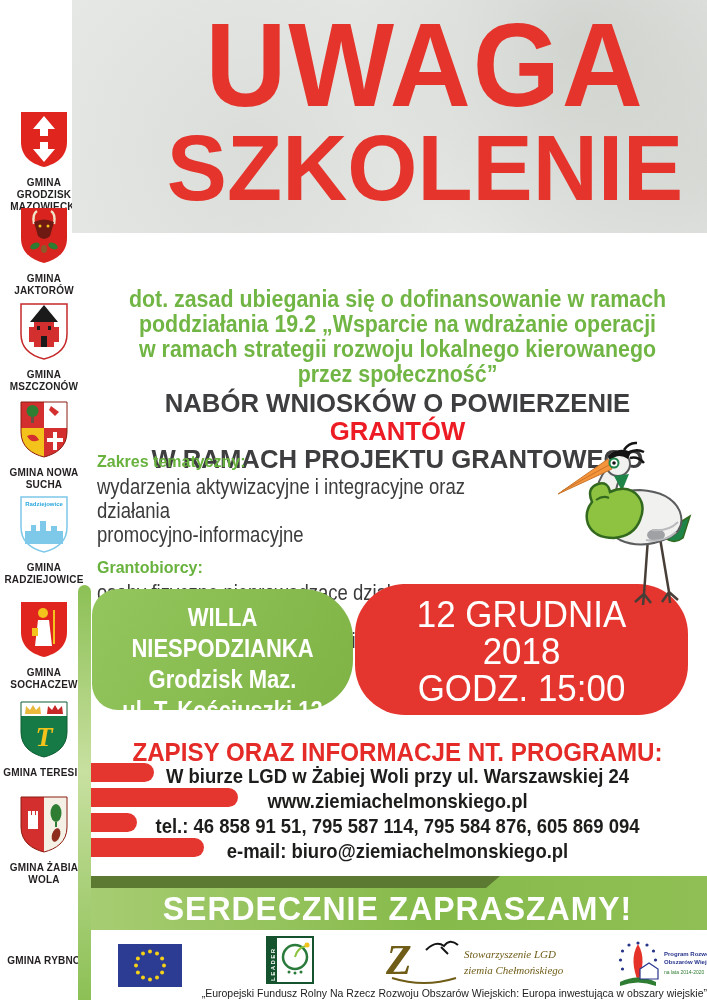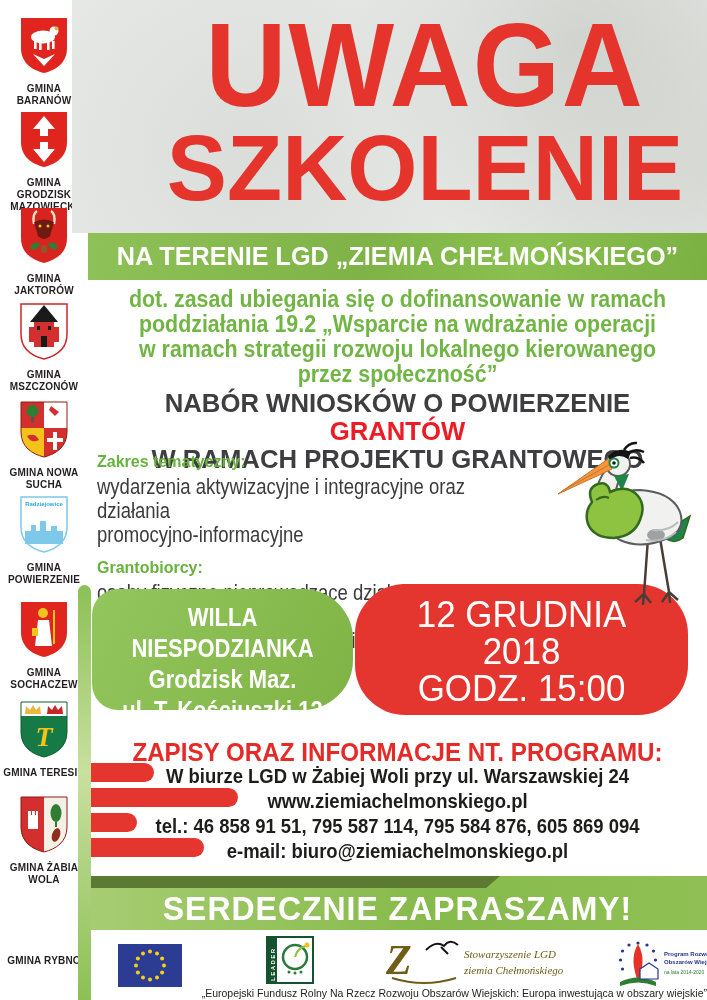--- a/index.html
+++ b/index.html
@@ -70,34 +70,20 @@
   .stripe{position:absolute;left:78px;top:585px;width:13px;height:415px;border-radius:7px 7px 0 0;
           background:linear-gradient(180deg,#8cc055,#c8e0a0 45%,#8cc055);}
 </style>
 </head>
 <body>
 
 <div id="poster">
 
   <div class="sidebar">
 
-    <div class="gmina" style="top:14px">
-      <svg class="crest" viewBox="0 0 54 62">
-        <path d="M4,4 H50 V34 C50,49 39,56 27,59 C15,56 4,49 4,34 Z" fill="#e0251f"></path>
-        <ellipse cx="26" cy="23" rx="12" ry="6.5" fill="#fff"></ellipse>
-        <circle cx="37" cy="17" r="4.5" fill="#fff"></circle>
-          <circle cx="39.5" cy="14.5" r="2" fill="#e8b93c"></circle>
-        <rect x="17" y="27" width="2.6" height="8" fill="#fff"></rect>
-          <rect x="22" y="28" width="2.6" height="8" fill="#fff"></rect>
-        <rect x="30" y="28" width="2.6" height="8" fill="#fff"></rect>
-          <rect x="35" y="27" width="2.6" height="8" fill="#fff"></rect>
-        <path d="M16,40 L27,52 L38,40 L27,45 Z" fill="#fff"></path>
-      </svg>
-      <div class="gmina-label">GMINA BARANÓW</div>
-    </div>
 
     <div class="gmina" style="top:108px">
       <svg class="crest" viewBox="0 0 54 62">
         <path d="M4,4 H50 V34 C50,49 39,56 27,59 C15,56 4,49 4,34 Z" fill="#e0251f"></path>
         <polygon points="27,8 16,21 23,21 23,28 31,28 31,21 38,21" fill="#fff"></polygon>
         <polygon points="27,54 16,41 23,41 23,34 31,34 31,41 38,41" fill="#fff"></polygon>
       </svg>
       <div class="gmina-label">GMINA GRODZISK MAZOWIECKI</div>
     </div>
 
@@ -151,21 +137,21 @@
       </svg>
       <div class="gmina-label">GMINA NOWA SUCHA</div>
     </div>
 
     <div class="gmina" style="top:493px">
       <svg class="crest" viewBox="0 0 54 62">
         <path d="M4,4 H50 V34 C50,49 39,56 27,59 C15,56 4,49 4,34 Z" fill="#fff" stroke="#7ec8ea" stroke-width="1.5"></path>
         <text x="27" y="13" text-anchor="middle" font-size="6" font-weight="bold" fill="#2ba7df">Radziejowice</text>
         <path d="M8,38 h6 v-6 h5 v6 h4 v-10 h6 v10 h5 v-5 h6 v5 h6 v13 H8 Z" fill="#7ec8ea"></path>
       </svg>
-      <div class="gmina-label">GMINA POWIERZENIE</div>
+      <div class="gmina-label">GMINA RADZIEJOWICE</div>
     </div>
 
     <div class="gmina" style="top:598px">
       <svg class="crest" viewBox="0 0 54 62">
         <path d="M4,4 H50 V34 C50,49 39,56 27,59 C15,56 4,49 4,34 Z" fill="#e0251f"></path>
         <line x1="37" y1="12" x2="37" y2="46" stroke="#f3c21b" stroke-width="2"></line>
         <polygon points="21,22 32,22 35,48 18,48" fill="#fff"></polygon>
         <circle cx="26" cy="15" r="5" fill="#f3c21b"></circle>
         <rect x="15" y="30" width="6" height="8" fill="#f3c21b"></rect>
       </svg>
@@ -207,23 +193,20 @@
     <div class="gmina" style="top:948px">
       <div class="gmina-label">GMINA RYBNO</div>
     </div>
   </div>
 
   <div class="hero">
     <div class="title title1">UWAGA</div>
     <div class="title title2">SZKOLENIE</div>
   </div>
 
-  <div class="banner">
-    <div class="banner-text">NA TERENIE LGD „ZIEMIA CHEŁMOŃSKIEGO”</div>
-  </div>
 
   <div class="intro">
     <div>dot. zasad ubiegania się o dofinansowanie w ramach</div>
     <div>poddziałania 19.2 „Wsparcie na wdrażanie operacji</div>
     <div>w ramach strategii rozwoju lokalnego kierowanego</div>
     <div>przez społeczność”</div>
   </div>
 
   <div class="call">
     <div><span>NABÓR WNIOSKÓW O POWIERZENIE </span><span class="hl">GRANTÓW</span></div>

